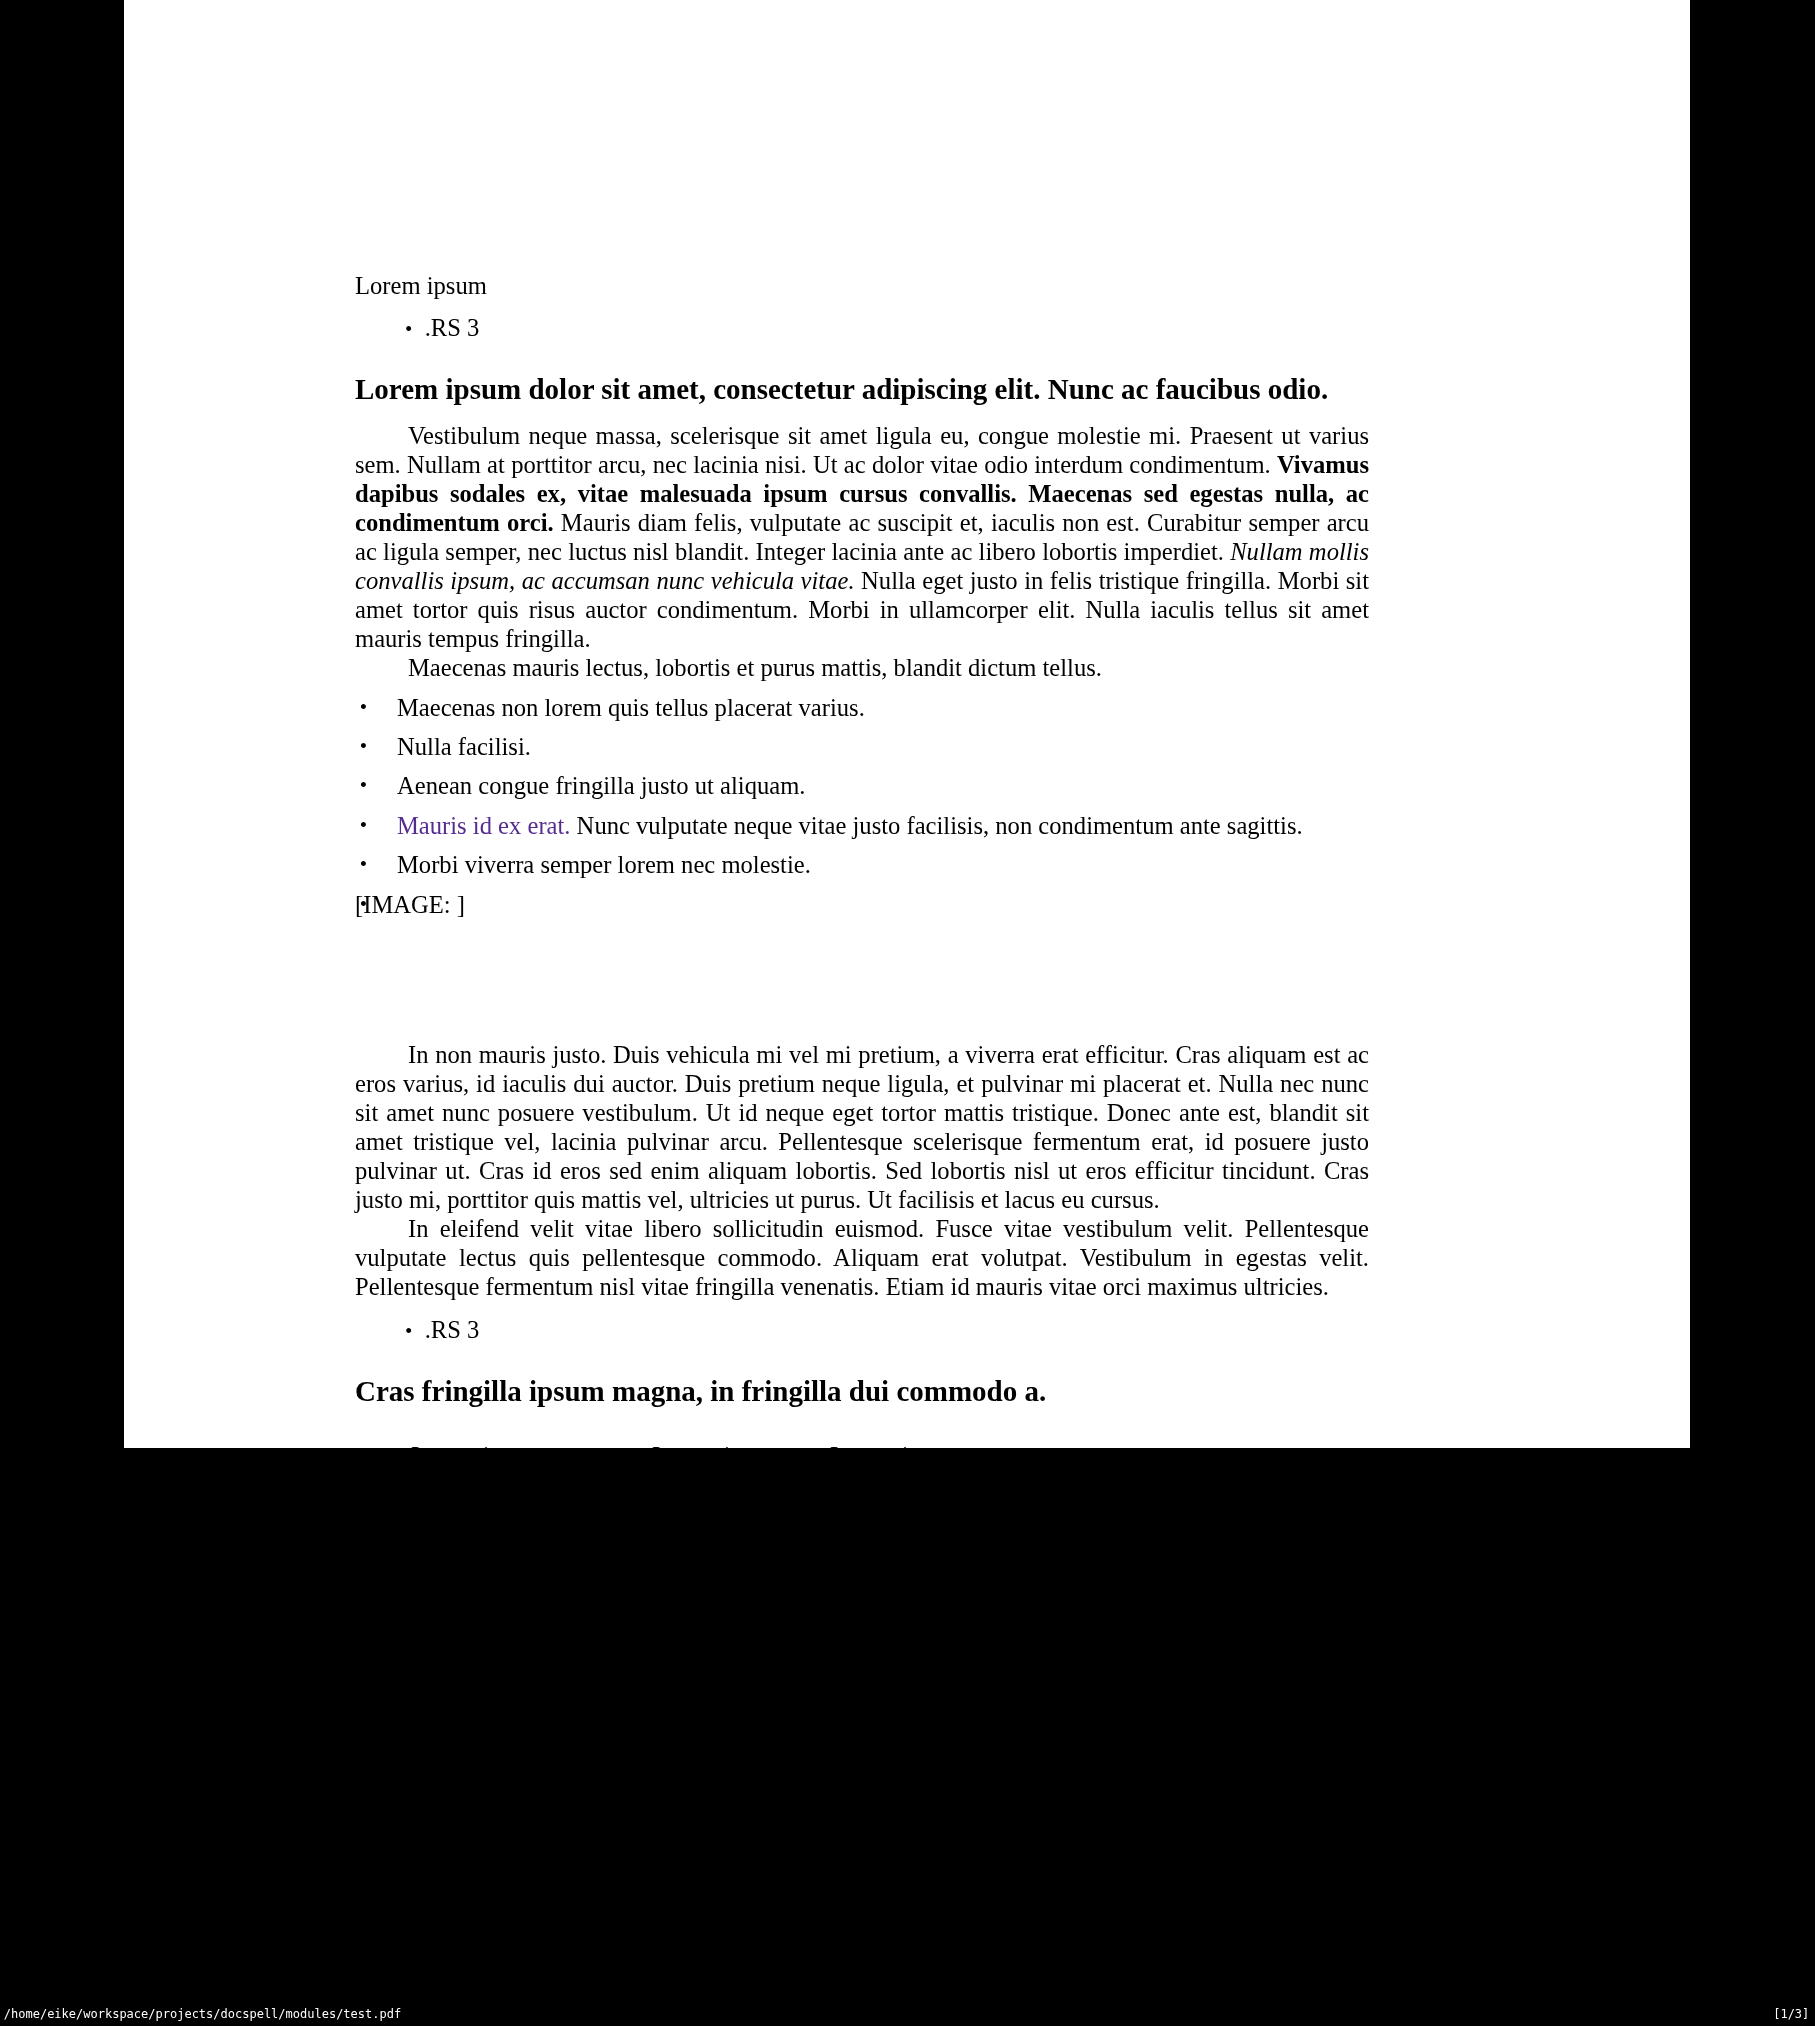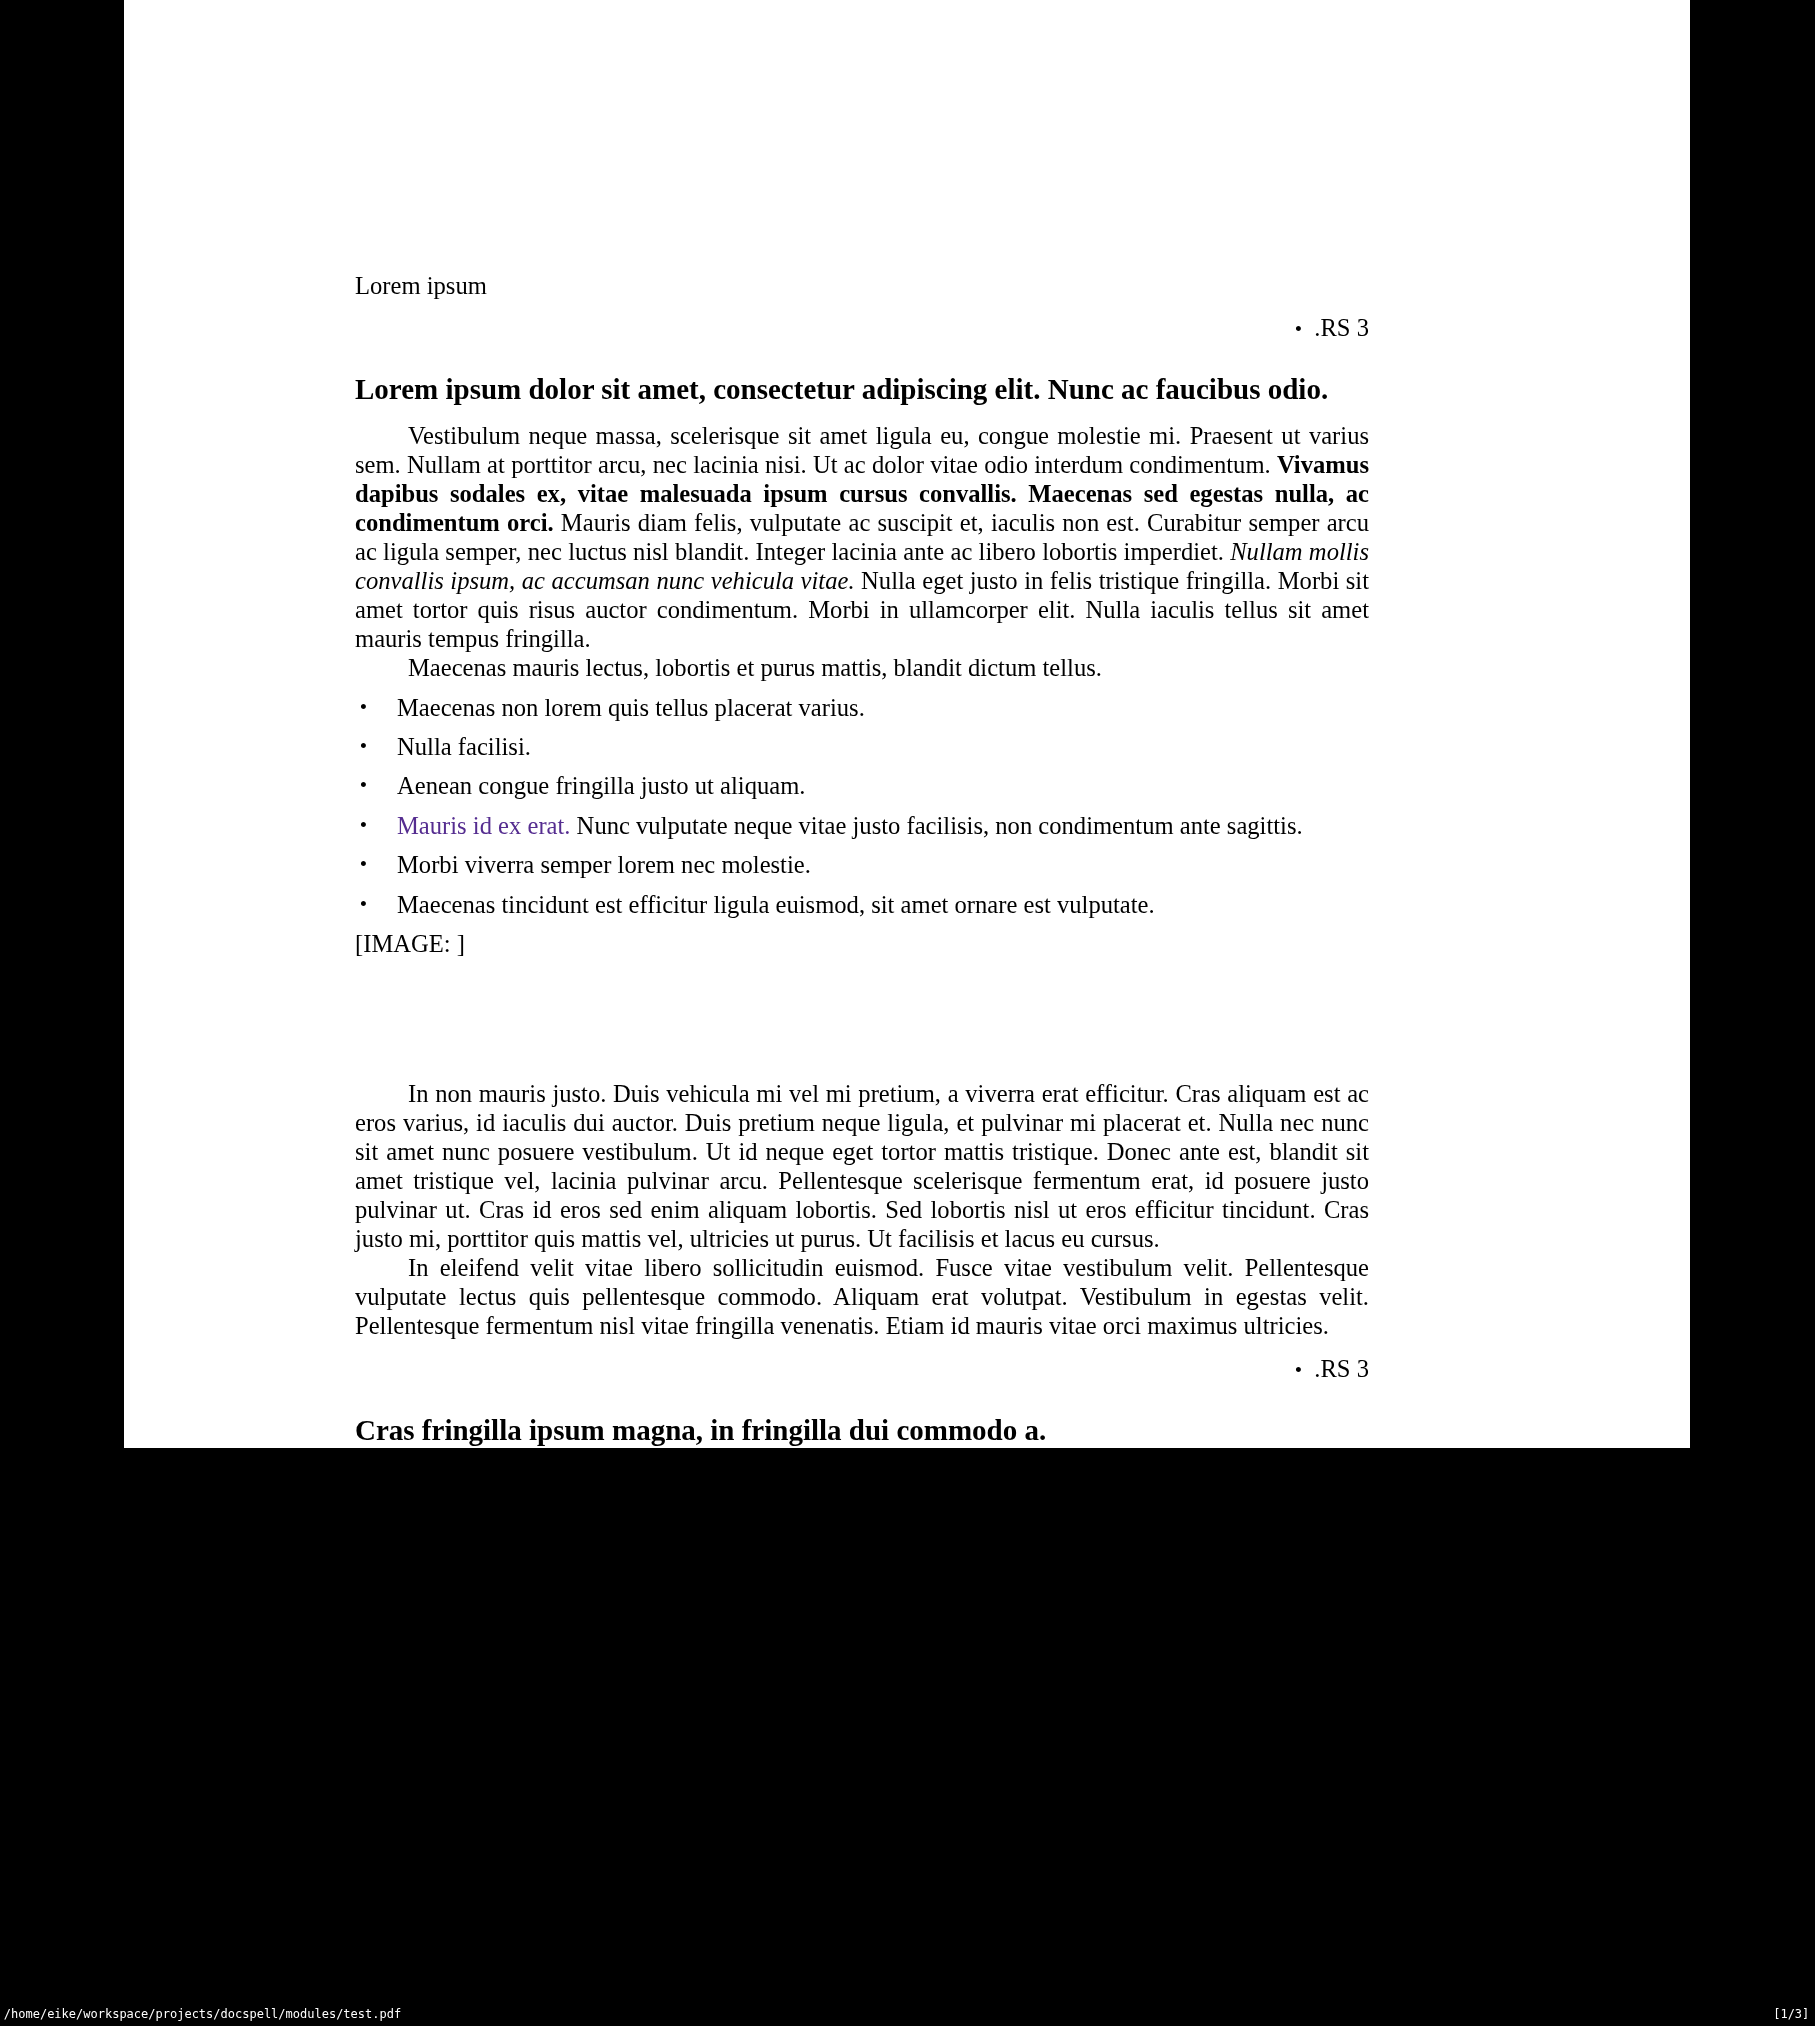--- a/index.html
+++ b/index.html
@@ -25,21 +25,21 @@
     background: var(--page-bg);
   }
   .content {
     position:absolute;
     left:231px; top:271px;
     width:1014px;
     color: var(--text-color);
     font-size:24.6px;
     line-height:29px;
   }
-  .rs-bullet { margin-top:13.2px; padding-left:50px;text-align:right; }
+  .rs-bullet { margin-top:13.2px; padding-left:50px; }
   .rs-bullet .bullet { display:inline-block; margin-right:12.3px; font-size:21px; }
   .heading { margin-top:28px; font-size:29px; font-weight:bold; line-height:34px; }
   .heading2 { margin-top:28px; }
   .para { margin-top:15px; text-align:justify; text-indent:53px; }
   .para-single { text-indent:53px; }
   .list { margin-top:0; }
   .list-item { margin-top:10.4px; padding-left:42px; position:relative; }
   .list-item .bullet { position:absolute; left:4.7px; top:0; font-size:21px; }
   .link-text { color: var(--link-color); }
   .image-line { margin-top:10.4px; }
@@ -97,21 +97,21 @@
       <div class="list-item">
         <span class="bullet">•</span><span>Aenean congue fringilla justo ut aliquam.</span>
       </div>
       <div class="list-item">
         <span class="bullet">•</span><span class="link-text">Mauris id ex erat.</span><span> Nunc vulputate neque vitae justo facilisis, non condimentum ante sagittis.</span>
       </div>
       <div class="list-item">
         <span class="bullet">•</span><span>Morbi viverra semper lorem nec molestie.</span>
       </div>
       <div class="list-item">
-        <span class="bullet">•</span><span>Maecenas tincidunt est efficitur ligula euismod, sit amet ornare est vulputate.</span>
+        <span class="bullet">•</span>
       </div>
     </div>
 
     <div class="image-line">[IMAGE: ]</div>
 
     <div class="image-gap"></div>
 
     <div class="para para3">In non mauris justo. Duis vehicula mi vel mi pretium, a viverra erat efficitur. Cras aliquam est ac eros varius, id iaculis dui auctor. Duis pretium neque ligula, et pulvinar mi placerat et. Nulla nec nunc sit amet nunc posuere vestibulum. Ut id neque eget tortor mattis tristique. Donec ante est, blandit sit amet tristique vel, lacinia pulvinar arcu. Pellentesque scelerisque fermentum erat, id posuere justo pulvinar ut. Cras id eros sed enim aliquam lobortis. Sed lobortis nisl ut eros efficitur tincidunt. Cras justo mi, porttitor quis mattis vel, ultricies ut purus. Ut facilisis et lacus eu cursus.</div>
 
     <div class="para-single" style="text-align:justify;">In eleifend velit vitae libero sollicitudin euismod. Fusce vitae vestibulum velit. Pellentesque vulputate lectus quis pellentesque commodo. Aliquam erat volutpat. Vestibulum in egestas velit. Pellentesque fermentum nisl vitae fringilla venenatis. Etiam id mauris vitae orci maximus ultricies.</div>

